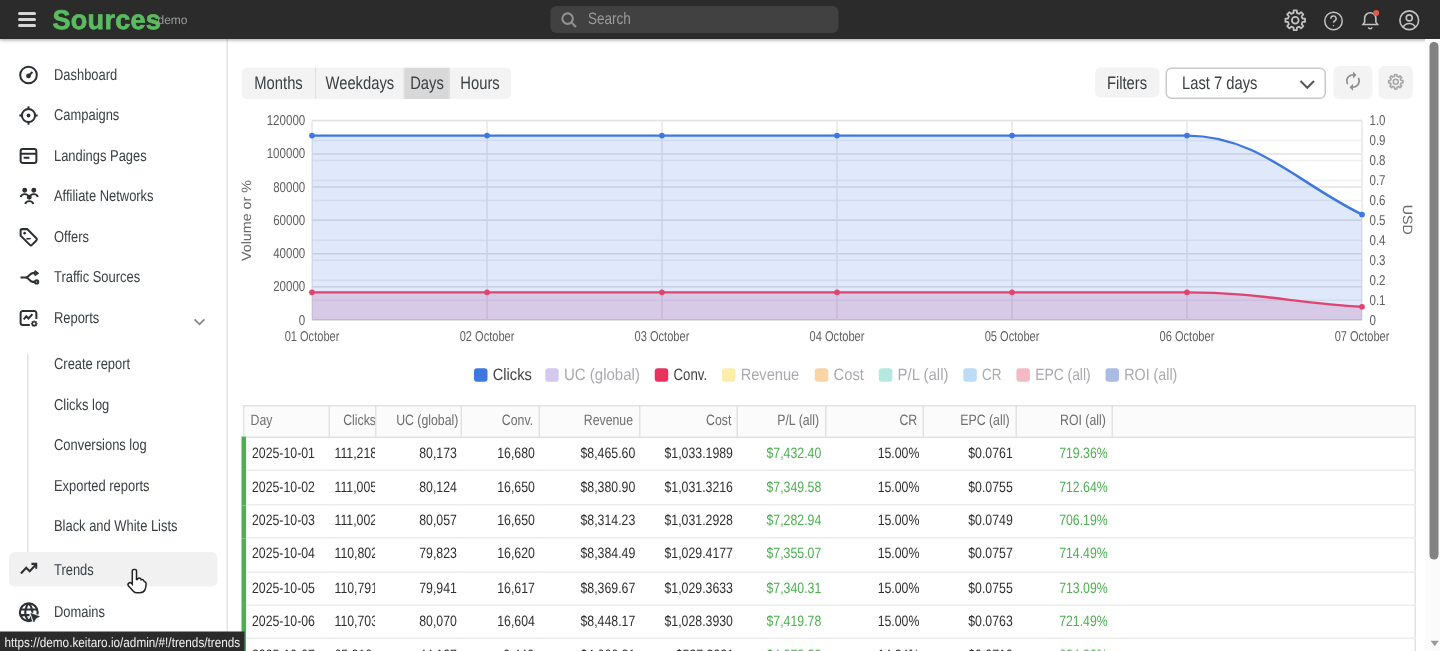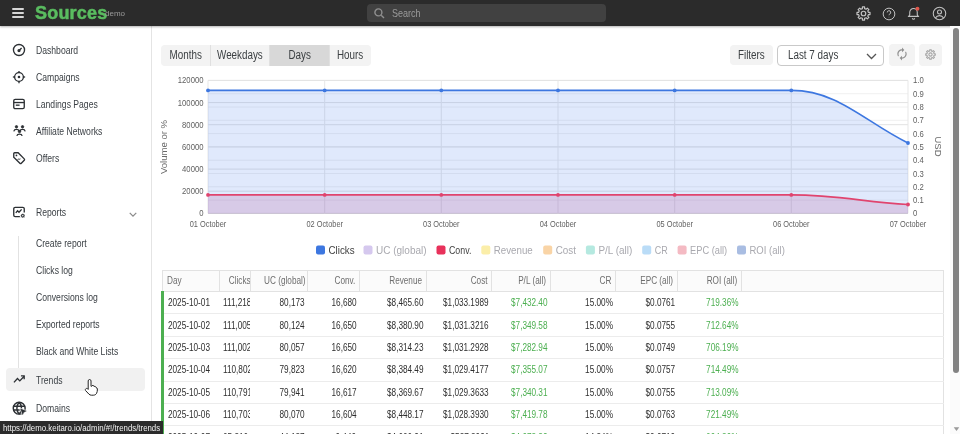--- a/index.html
+++ b/index.html
@@ -9,21 +9,21 @@
 .cx  { display:inline-block; transform:scaleX(0.82); transform-origin:0 50%; white-space:nowrap; }
 .cxr { display:inline-block; transform:scaleX(0.82); transform-origin:100% 50%; white-space:nowrap; }
 .cxc { display:inline-block; transform:scaleX(0.82); transform-origin:50% 50%; white-space:nowrap; }
 
 
 #topbar { position:absolute; left:0; top:0; width:960px; height:26px; background:#2b2b2b; z-index:30;
   box-shadow:0 1px 2px rgba(0,0,0,0.3); }
 #burger div { position:absolute; left:12px; width:11.5px; height:2px; background:#d6d6d6; border-radius:1px; }
 #logo { position:absolute; left:35px; top:3px; font-size:18px; font-weight:bold; color:#5abc60; letter-spacing:0.2px; -webkit-text-stroke:0.5px #5abc60; }
 #demo { position:absolute; left:105px; top:8.5px; font-size:8px; color:#9a9a9a; }
-#search { position:absolute; left:367px; top:4px; width:239px; height:18px; background:#414141; border-radius:4px; }
+#search { position:absolute; left:367px; top:4px; width:192px; height:18px; background:#414141; border-radius:4px; }
 #search > span { position:absolute; left:25px; top:3px; font-size:11px; color:#9b9b9b; }
 
 
 #sidebar { position:absolute; left:0; top:26px; width:152px; height:408px; background:#fff;
   border-right:1px solid #e4e4e4; z-index:10; }
 .sitem { position:absolute; left:0; width:152px; height:26px;text-align:center; }
 .sitem svg { position:absolute; left:12px; top:6.5px; }
 .sitem .lbl { position:absolute; left:36px; top:7.5px; font-size:10.5px; color:#3b4045; white-space:nowrap; }
 .sub { position:absolute; left:36px; font-size:10.5px; color:#3b4045; white-space:nowrap;text-align:right; }
 #guideline { position:absolute; left:18px; top:210px; width:1px; height:150px; background:#e2e2e2; }
@@ -148,20 +148,29 @@
     </svg>
     <span class="lbl"><span class="cx">Affiliate Networks</span></span>
   </div>
   <div class="sitem" style="top:118px">
     <svg width="14" height="14" viewBox="0 0 24 24" fill="none" stroke="#2c3034" stroke-width="2.3">
       <path d="M3 10.5 V4.5 a1.5 1.5 0 0 1 1.5 -1.5 H10.5 L21 13.5 a1.8 1.8 0 0 1 0 2.5 L16 21 a1.8 1.8 0 0 1 -2.5 0 Z"></path>
       <circle cx="7.6" cy="7.6" r="1.5" fill="#2c3034" stroke="none"></circle>
       <path d="M9.5 14.5 c1.5 -1.5 3.5 0.5 5 -1" stroke-width="1.6"></path>
     </svg>
     <span class="lbl"><span class="cx">Offers</span></span>
+  </div>
+  <div class="sitem" style="top:145px">
+    <svg width="15" height="14" viewBox="0 0 24 24" fill="none" stroke="#2c3034" stroke-width="2.3">
+      <path d="M2 12 h6 c4 0 4 -5 8 -5 h3"></path>
+      <path d="M8 12 c4 0 4 5 8 5 h3"></path>
+      <path d="M18 4.5 L21.5 7 L18 9.5"></path>
+      <circle cx="20.5" cy="17" r="1.8"></circle>
+    </svg>
+    <span class="lbl"><span class="cx">Traffic Sources</span></span>
   </div>
   <div class="sitem" style="top:172px">
     <svg width="14" height="14" viewBox="0 0 24 24" fill="none" stroke="#2c3034" stroke-width="2.3">
       <path d="M21 13 v-6.5 a2.5 2.5 0 0 0 -2.5 -2.5 h-13 a2.5 2.5 0 0 0 -2.5 2.5 v11 a2.5 2.5 0 0 0 2.5 2.5 h8"></path>
       <path d="M6.5 13.5 l3 -3.5 2.5 2.5 4.5 -5"></path>
       <circle cx="18.5" cy="18.5" r="2.2" stroke-width="1.8"></circle>
       <path d="M18.5 14.8 v1 M18.5 20.7 v1 M22.2 18.5 h-1 M15.8 18.5 h-1 M21.1 15.9 l-.7 .7 M16.6 20.4 l-.7 .7 M21.1 21.1 l-.7 -.7 M16.6 16.6 l-.7 -.7" stroke-width="1.4"></path>
     </svg>
     <span class="lbl"><span class="cx">Reports</span></span>
     <svg class="abs" style="left:128.5px; top:14px" width="8" height="5.5" viewBox="0 0 11 7" fill="none" stroke="#8a8a8a" stroke-width="1.7">
@@ -286,21 +295,21 @@
 <text x="501.7" y="227.5" font-size="11" fill="#a9a9af" textLength="13.0" lengthAdjust="spacingAndGlyphs">CR</text>
 <rect x="524.6" y="219.5" width="9" height="9" rx="2" fill="#f4bac3"></rect>
 <text x="537.1" y="227.5" font-size="11" fill="#a9a9af" textLength="37.0" lengthAdjust="spacingAndGlyphs">EPC (all)</text>
 <rect x="584.0" y="219.5" width="9" height="9" rx="2" fill="#a9bde2"></rect>
 <text x="596.5" y="227.5" font-size="11" fill="#a9a9af" textLength="35.4" lengthAdjust="spacingAndGlyphs">ROI (all)</text>
   </svg>
 
   <div class="tabgrp">
     <div class="tab" style="width:50px"><span class="cxc">Months</span></div>
     <div class="tab" style="width:59px"><span class="cxc">Weekdays</span></div>
-    <div class="tab active" style="width:60px"><span class="cxc">Days</span></div>
+    <div class="tab active" style="width:30px"><span class="cxc">Days</span></div>
     <div class="tab" style="width:41px"><span class="cxc">Hours</span></div>
   </div>
   <div id="filters"><span class="cxc">Filters</span></div>
   <div id="select"><span class="cx" style="margin-left:10px">Last 7 days</span>
     <svg class="abs" style="left:88px;top:7px" width="11" height="7" viewBox="0 0 11 7" fill="none" stroke="#555" stroke-width="1.3">
       <path d="M1 1 l4.5 4.5 L10 1"></path>
     </svg>
   </div>
   <div id="refreshbtn">
     <svg class="abs" style="left:6px;top:3px" width="14" height="14" viewBox="0 0 24 24" fill="#919191">

